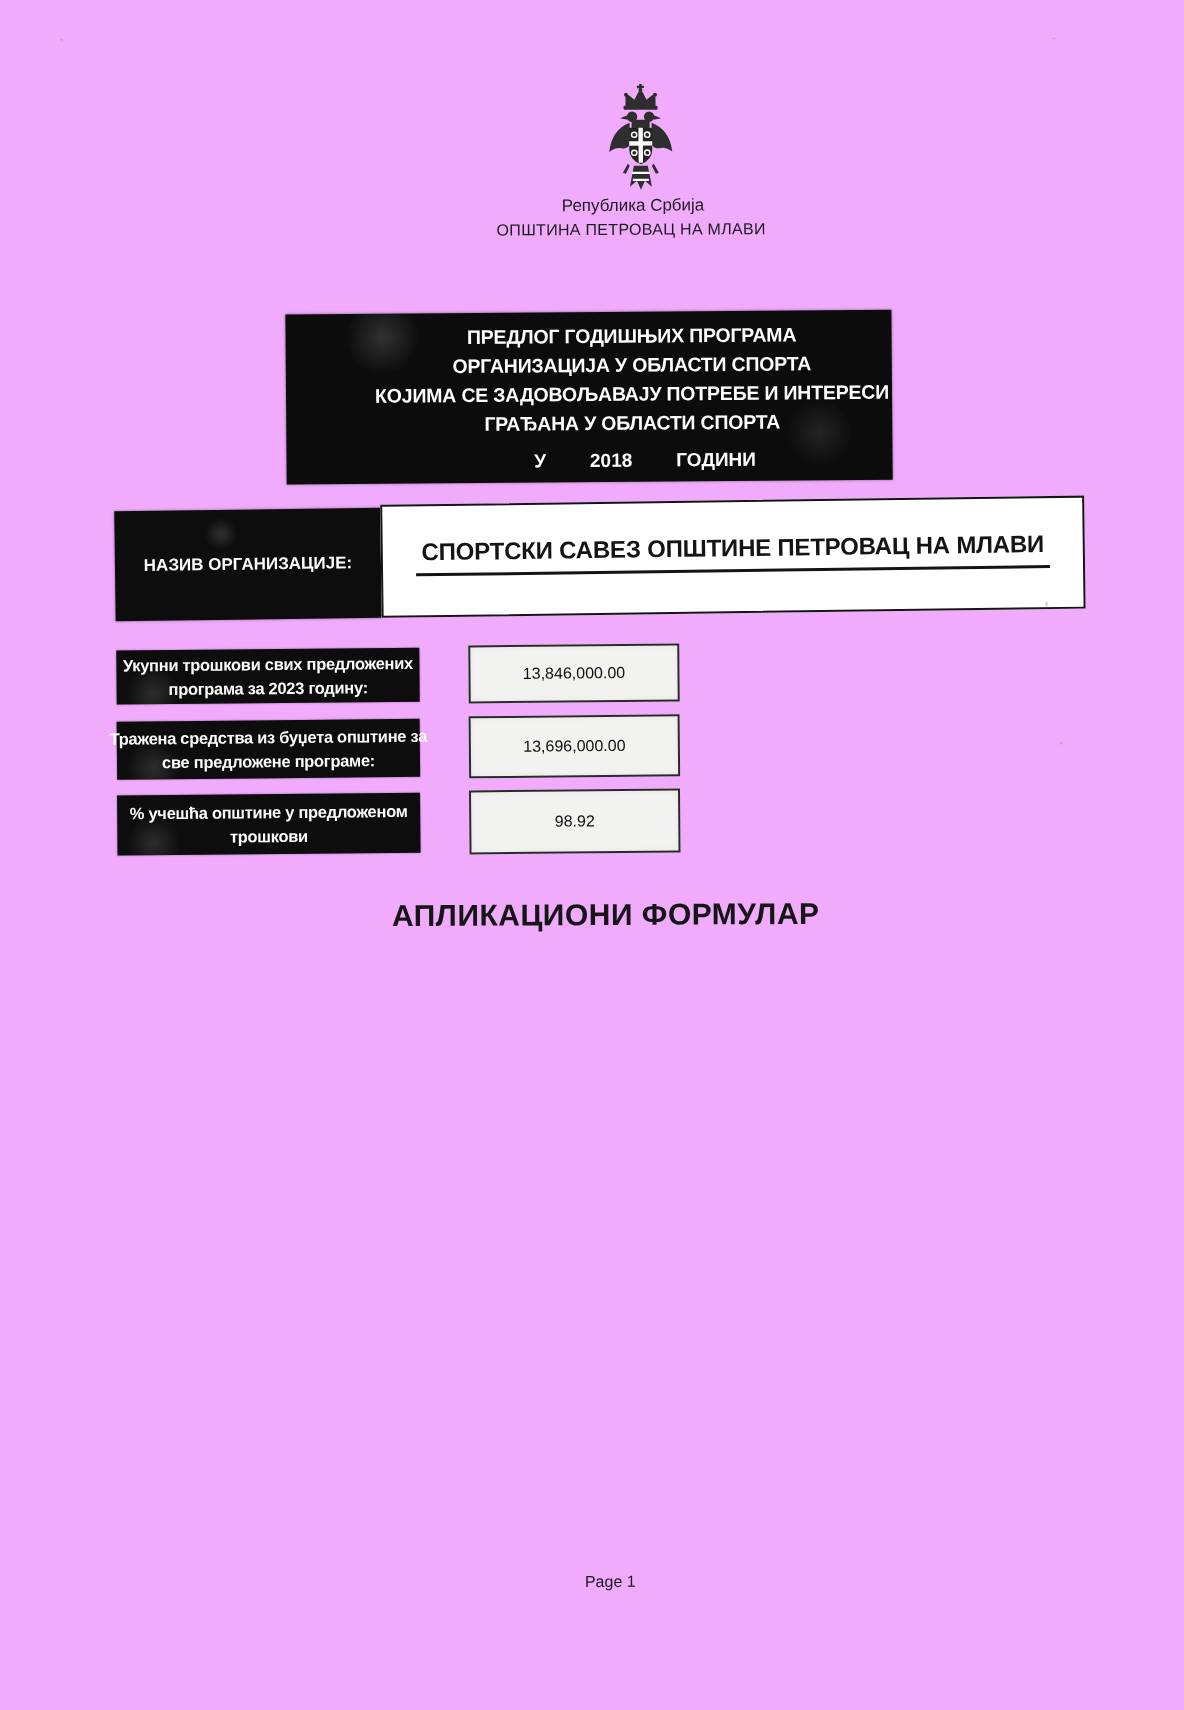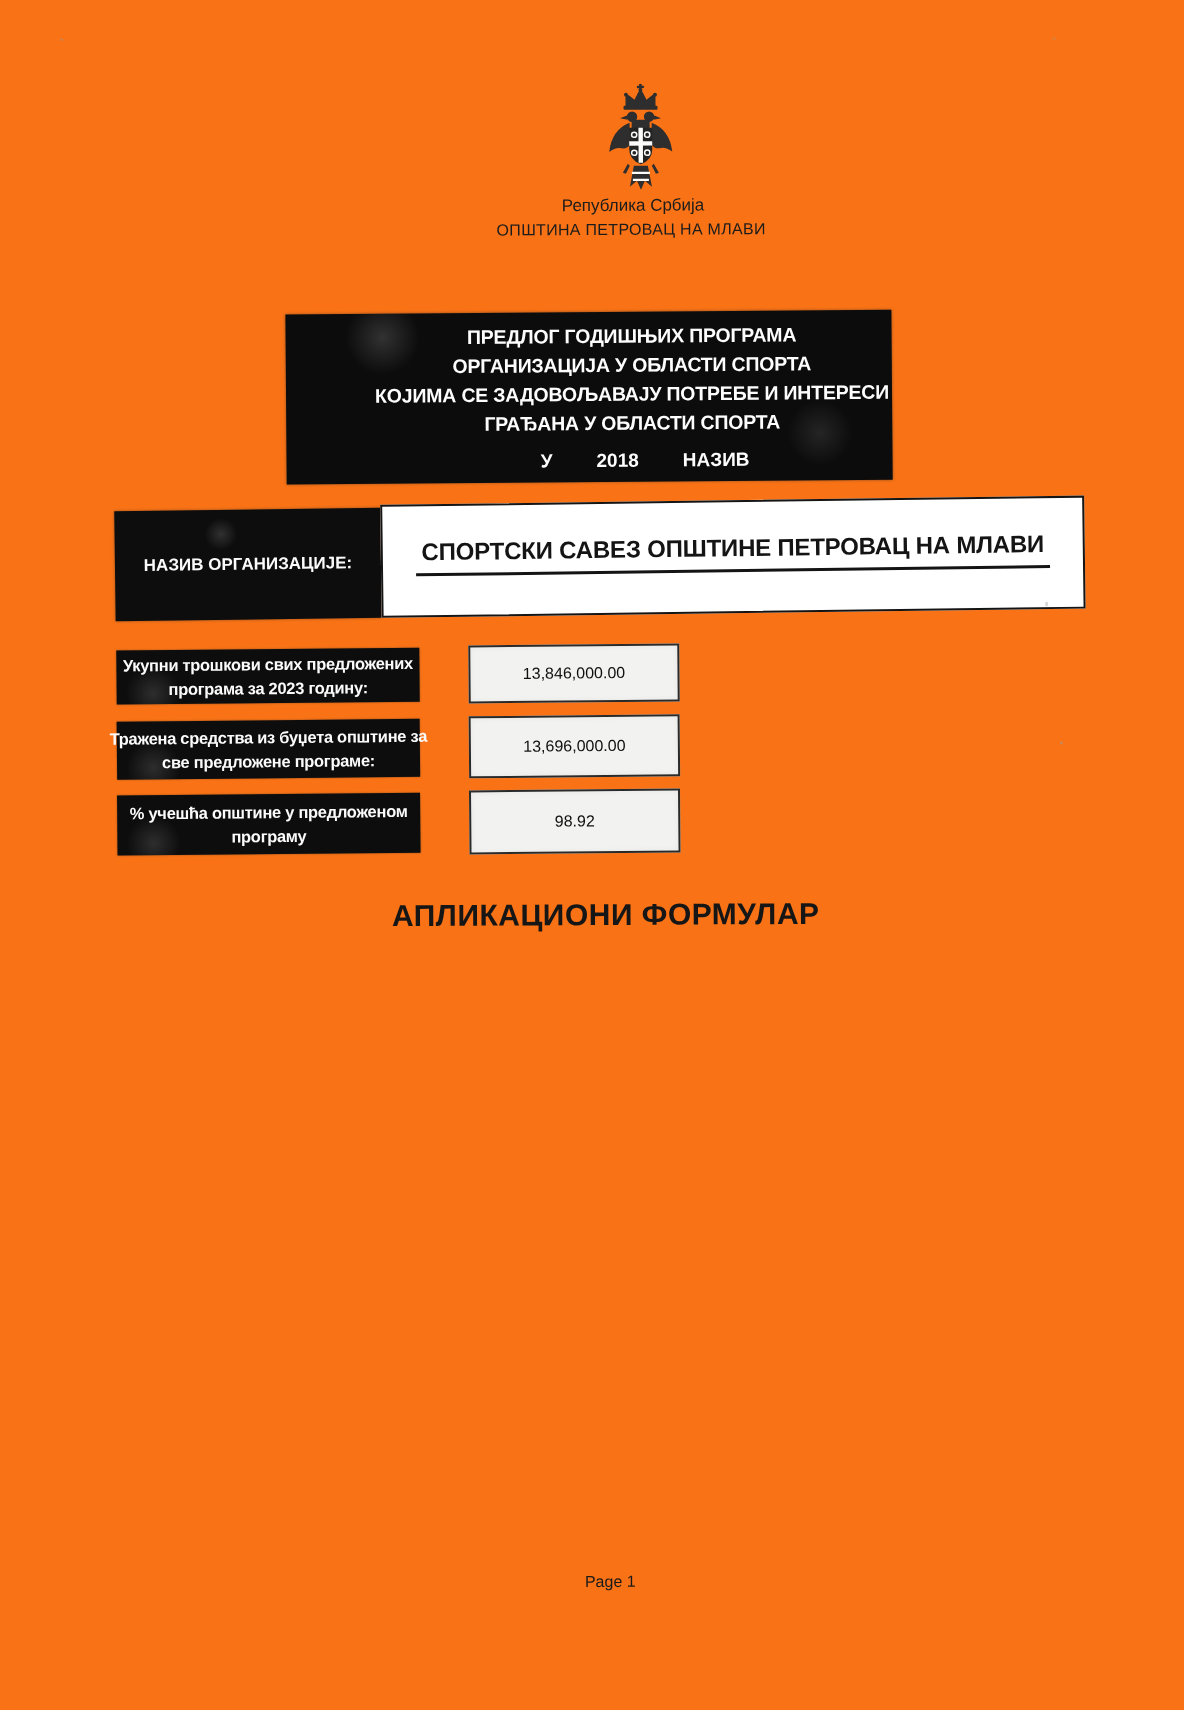--- a/index.html
+++ b/index.html
@@ -2,21 +2,21 @@
 <html><head>
 <meta charset="utf-8">
 <style>
   * { margin: 0; padding: 0; box-sizing: border-box; }
   html, body { background: #e8e8e8; }
   .page {
     position: relative;
     width: 1184px;
     height: 1710px;
     margin: 0 auto;
-    background: #f97316;
+    background: #f0abfc;
     font-family: "Liberation Sans", sans-serif;
     color: #141414;
     overflow: hidden;
   }
   .scan-wrap {
     position: absolute;
     inset: 0;
     transform: rotate(-0.3deg);
     transform-origin: 50% 45%;
   }
@@ -224,21 +224,21 @@
     <div class="title-box">
       <div class="title-lines">
         <div>ПРЕДЛОГ ГОДИШЊИХ ПРОГРАМА</div>
         <div>ОРГАНИЗАЦИЈА У ОБЛАСТИ СПОРТА</div>
         <div>КОЈИМА СЕ ЗАДОВОЉАВАЈУ ПОТРЕБЕ И ИНТЕРЕСИ</div>
         <div>ГРАЂАНА У ОБЛАСТИ СПОРТА</div>
       </div>
       <div class="year-line">
         <span>У</span>
         <span>2018</span>
-        <span>НАЗИВ</span>
+        <span>ГОДИНИ</span>
       </div>
     </div>
 
     <div class="org-row">
       <div class="org-label-cell">
         <span>НАЗИВ ОРГАНИЗАЦИЈЕ:</span>
       </div>
       <div class="org-name-cell">
         <span class="org-name">СПОРТСКИ САВЕЗ ОПШТИНЕ ПЕТРОВАЦ НА МЛАВИ</span>
       </div>
@@ -256,21 +256,21 @@
       <div class="sum-label">
         <div>Тражена средства из буџета општине за</div>
         <div>све предложене програме:</div>
       </div>
       <div class="sum-value">13,696,000.00</div>
     </div>
 
     <div class="sum-row r3">
       <div class="sum-label">
         <div>% учешћа општине у предложеном</div>
-        <div>програму</div>
+        <div>трошкови</div>
       </div>
       <div class="sum-value">98.92</div>
     </div>
 
     <div class="form-heading">АПЛИКАЦИОНИ ФОРМУЛАР</div>
 
     <div class="page-footer">Page 1</div>
 
     <div class="speck sp1"></div>
     <div class="speck sp2"></div>

